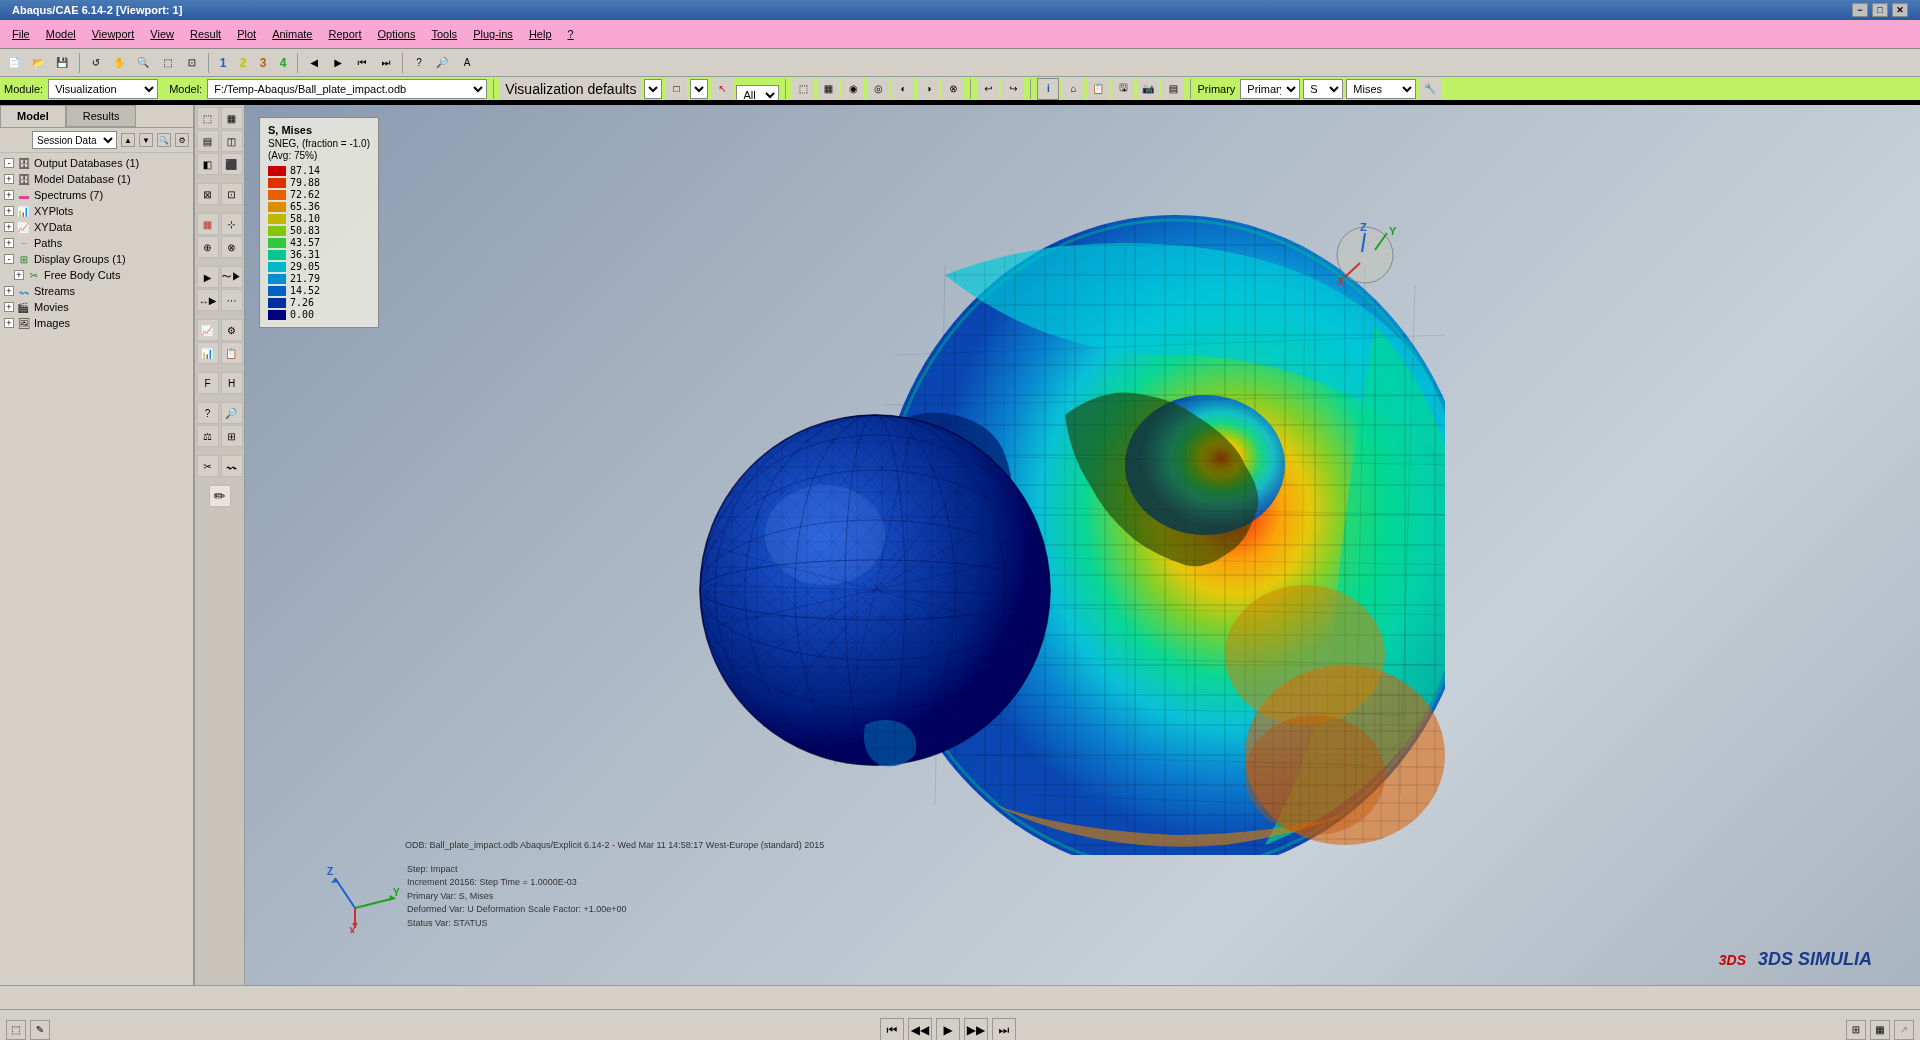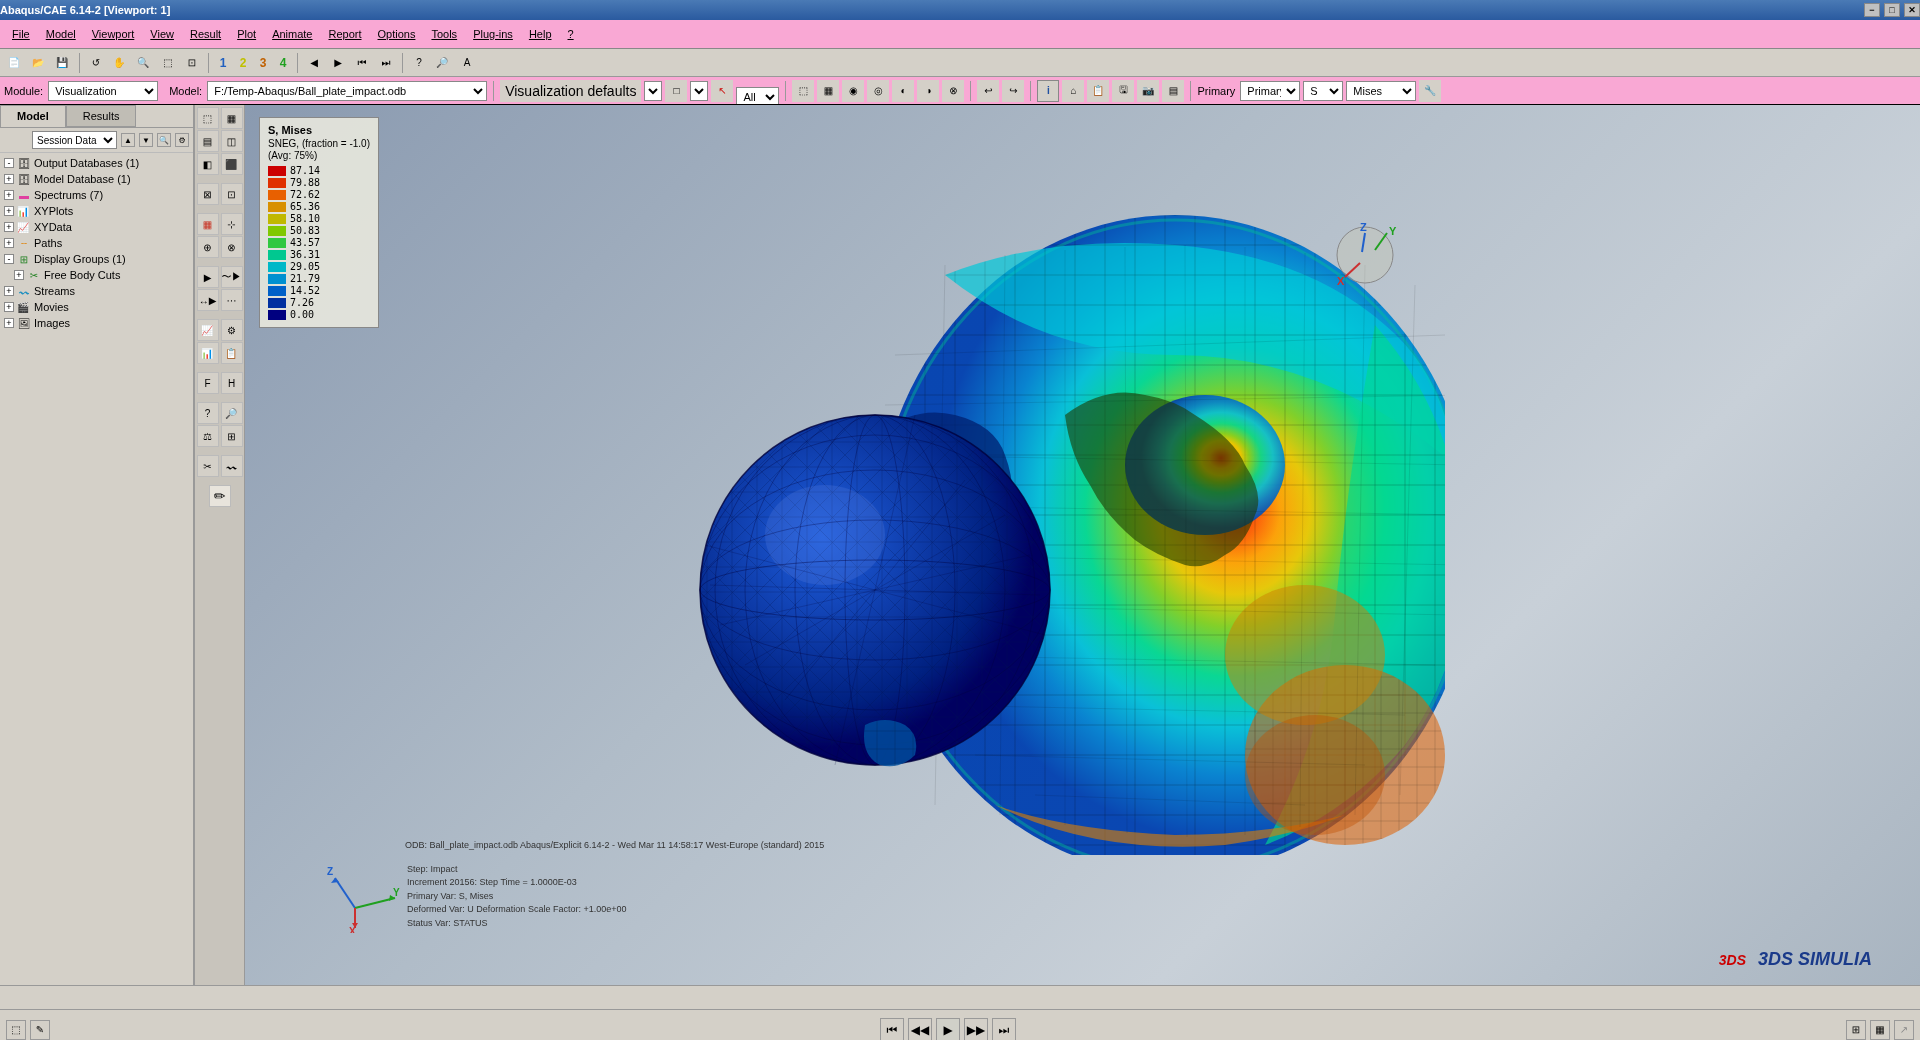--- a/index.html
+++ b/index.html
@@ -5,21 +5,21 @@
     * { margin: 0; padding: 0; box-sizing: border-box; }
     body { width: 1920px; height: 1040px; overflow: hidden; background: #c0c0c0; font-family: Arial, sans-serif; font-size: 11px; }
 
     
     #title-bar {
       height: 20px;
       background: linear-gradient(to bottom, #4a7ab5, #2a5a9f);
       display: flex;
       align-items: center;
       justify-content: space-between;
-      padding: 0 0;
+      padding: 0 12px;
       color: white;
       font-size: 11px;
       font-weight: bold;
     }
     #title-bar-buttons { display: flex; gap: 4px; }
     .title-btn {
       width: 16px; height: 14px;
       background: #c0c0c0;
       border: 1px solid #888;
       font-size: 9px;
@@ -82,25 +82,25 @@
       cursor: pointer;
     }
     .tb-num.n1 { color: #2060c0; }
     .tb-num.n2 { color: #c0c000; }
     .tb-num.n3 { color: #c06000; }
     .tb-num.n4 { color: #20a020; }
 
     
     #toolbar2 {
       height: 28px;
-      background: #f9a8d4;
+      background: #bef264;
       display: flex;
       align-items: center;
       padding: 2px 4px;
-      border-bottom: 1px solid #000000;
+      border-bottom: 5px solid #000000;
       gap: 3px;
       overflow: hidden;
     }
 
     
     #main {
       display: flex;
       height: calc(1040px - 20px - 20px - 28px - 28px - 24px - 40px);
     }
 

